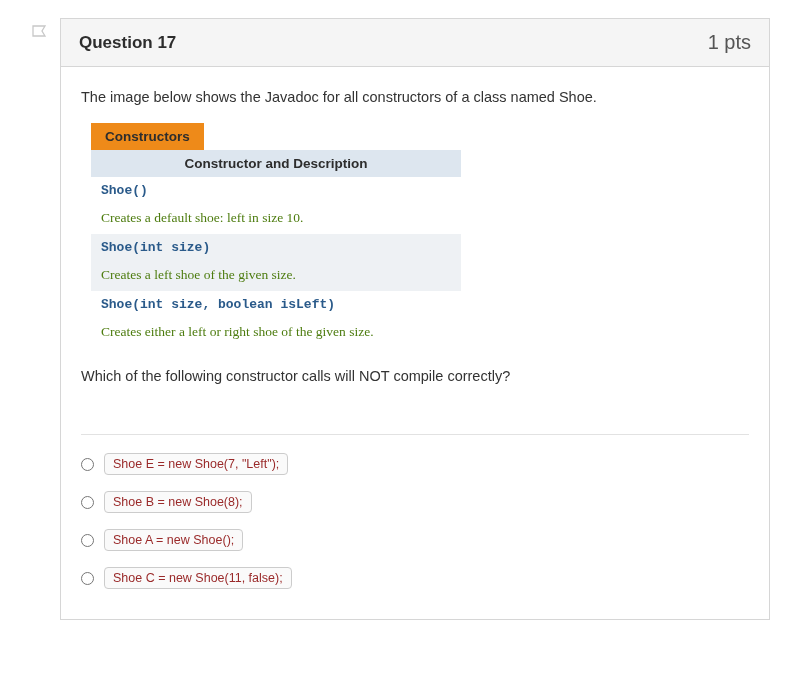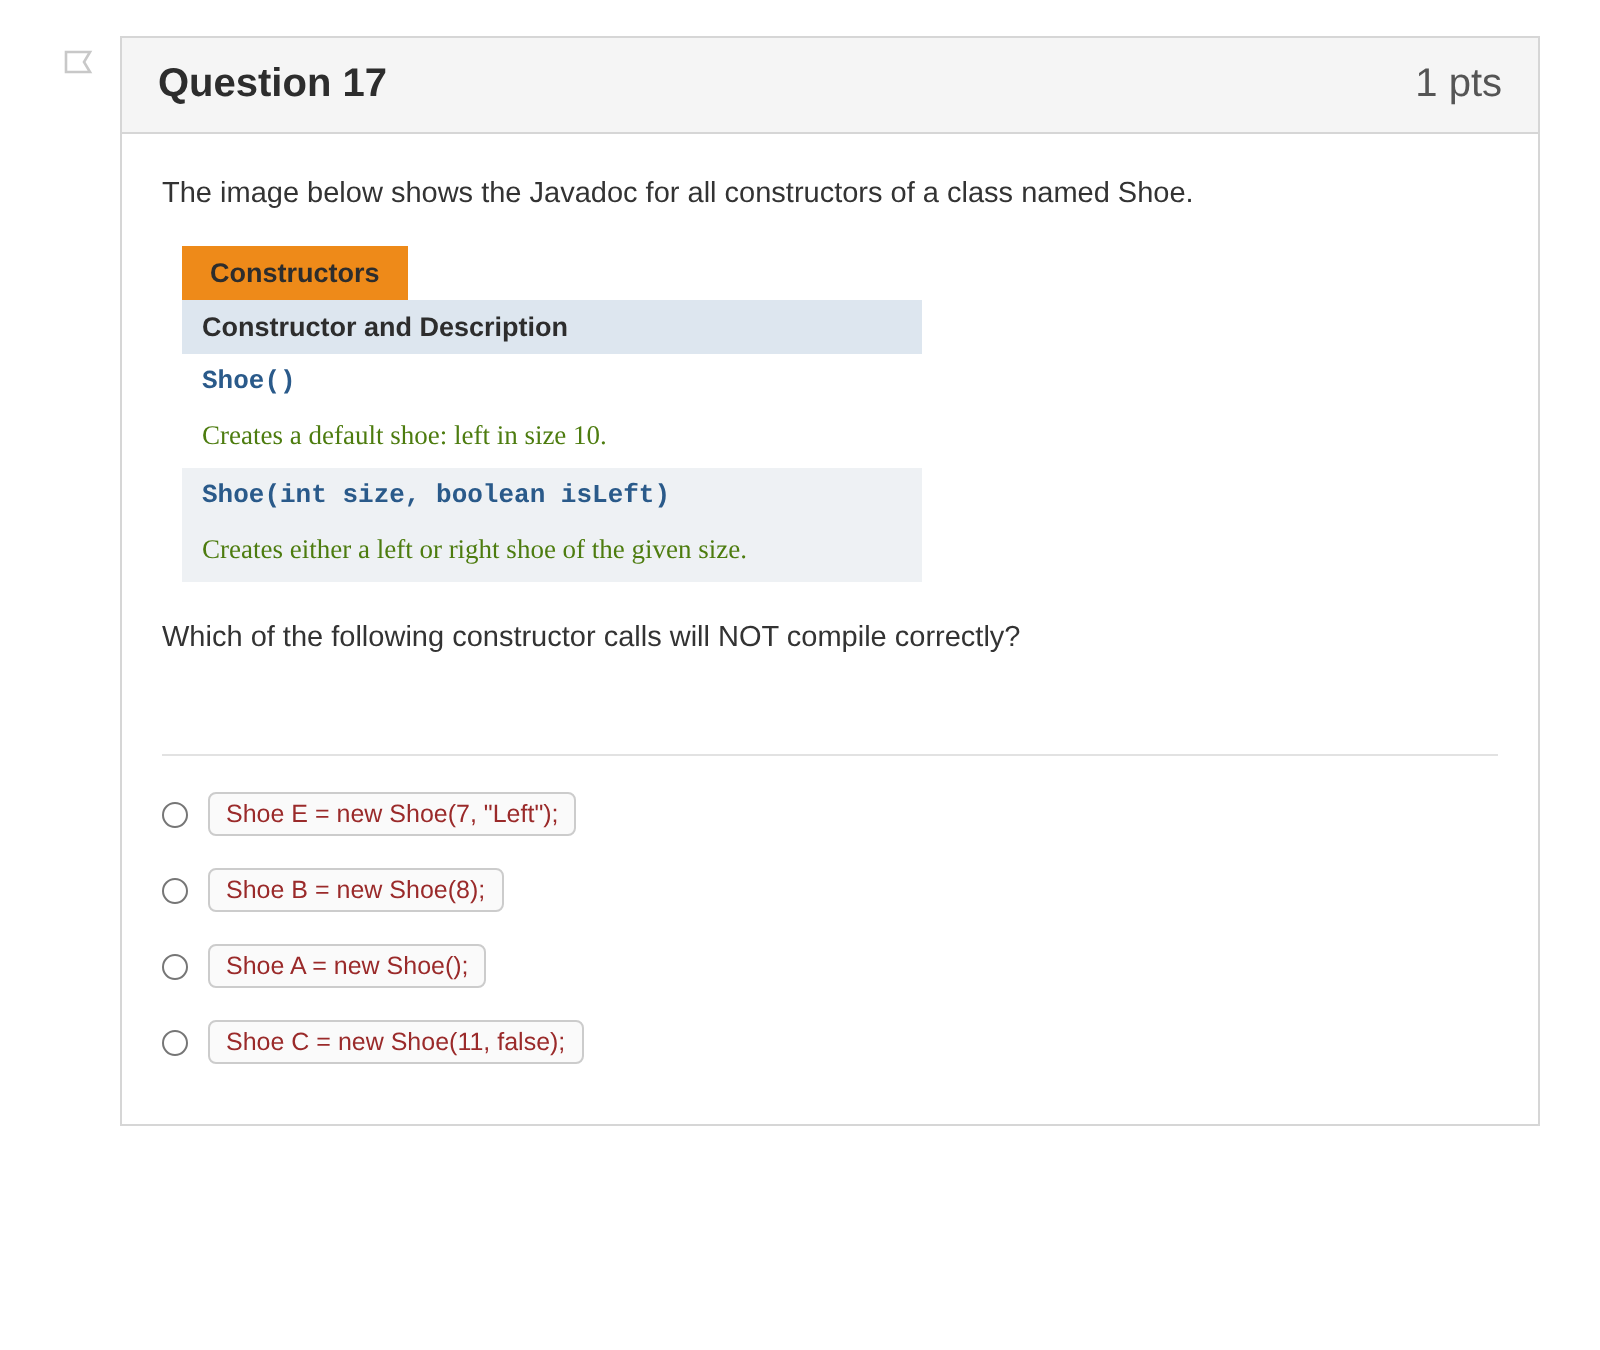--- a/index.html
+++ b/index.html
@@ -30,21 +30,21 @@
     .question-header {
       display: flex;
       justify-content: space-between;
       align-items: center;
       padding: 12px 18px;
       background: #f5f5f5;
       border-bottom: 1px solid #d6d6d6;
     }
     .question-title {
       font-weight: 700;
-      font-size: 20px;
+      font-size: 17px;
       color: #2d2d2d;
     }
     .points {
       color: #555;
       font-size: 20px;
     }
     .question-body {
       padding: 22px 20px 30px 20px;
     }
     .intro-text {
@@ -66,21 +66,21 @@
       padding: 6px 14px;
       font-family: "Helvetica Neue", Arial, sans-serif;
       font-size: 13.5px;
     }
     .javadoc-table {
       border-collapse: collapse;
       width: 100%;
     }
     .javadoc-th {
       background: #dde6ef;
-      text-align: left;
+      text-align: center;
       padding: 6px 10px;
       font-family: "Helvetica Neue", Arial, sans-serif;
       font-weight: 700;
       font-size: 13.5px;
       color: #2d2d2d;
     }
     .javadoc-row td {
       padding: 6px 10px 8px 10px;
       font-size: 13.5px;
     }
@@ -162,20 +162,26 @@
           </thead>
           <tbody>
             <tr class="javadoc-row">
               <td>
                 <div class="ctor-sig">Shoe()</div>
                 <div class="ctor-desc">Creates a default shoe: left in size 10.</div>
               </td>
             </tr>
             <tr class="javadoc-row">
               <td>
+                <div class="ctor-sig">Shoe(int size)</div>
+                <div class="ctor-desc">Creates a left shoe of the given size.</div>
+              </td>
+            </tr>
+            <tr class="javadoc-row">
+              <td>
                 <div class="ctor-sig">Shoe(int size, boolean isLeft)</div>
                 <div class="ctor-desc">Creates either a left or right shoe of the given size.</div>
               </td>
             </tr>
           </tbody>
         </table>
       </div>
 
       <p class="sub-question">Which of the following constructor calls will NOT compile correctly?</p>
 

